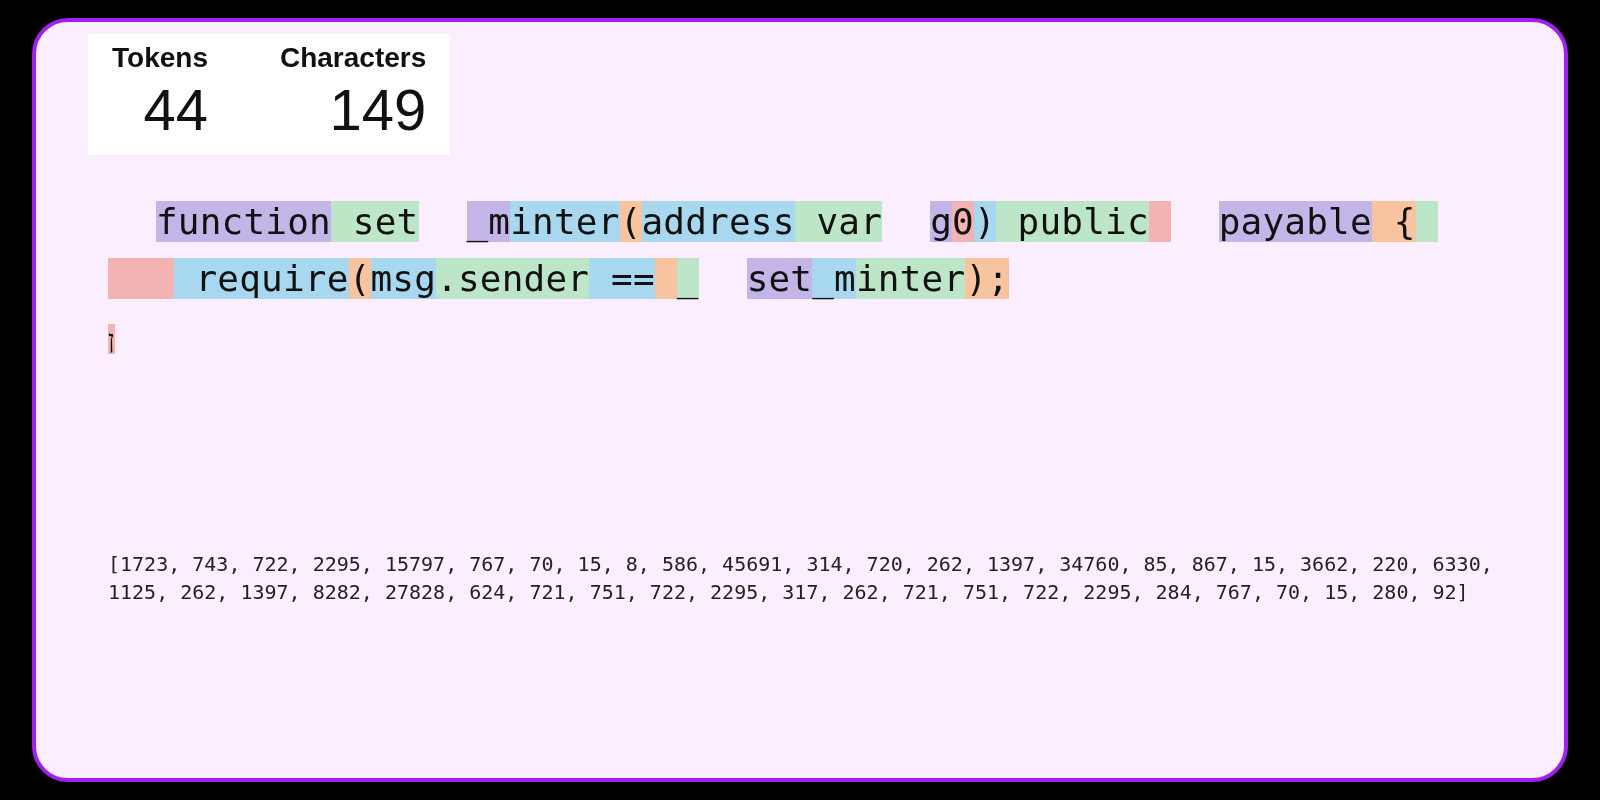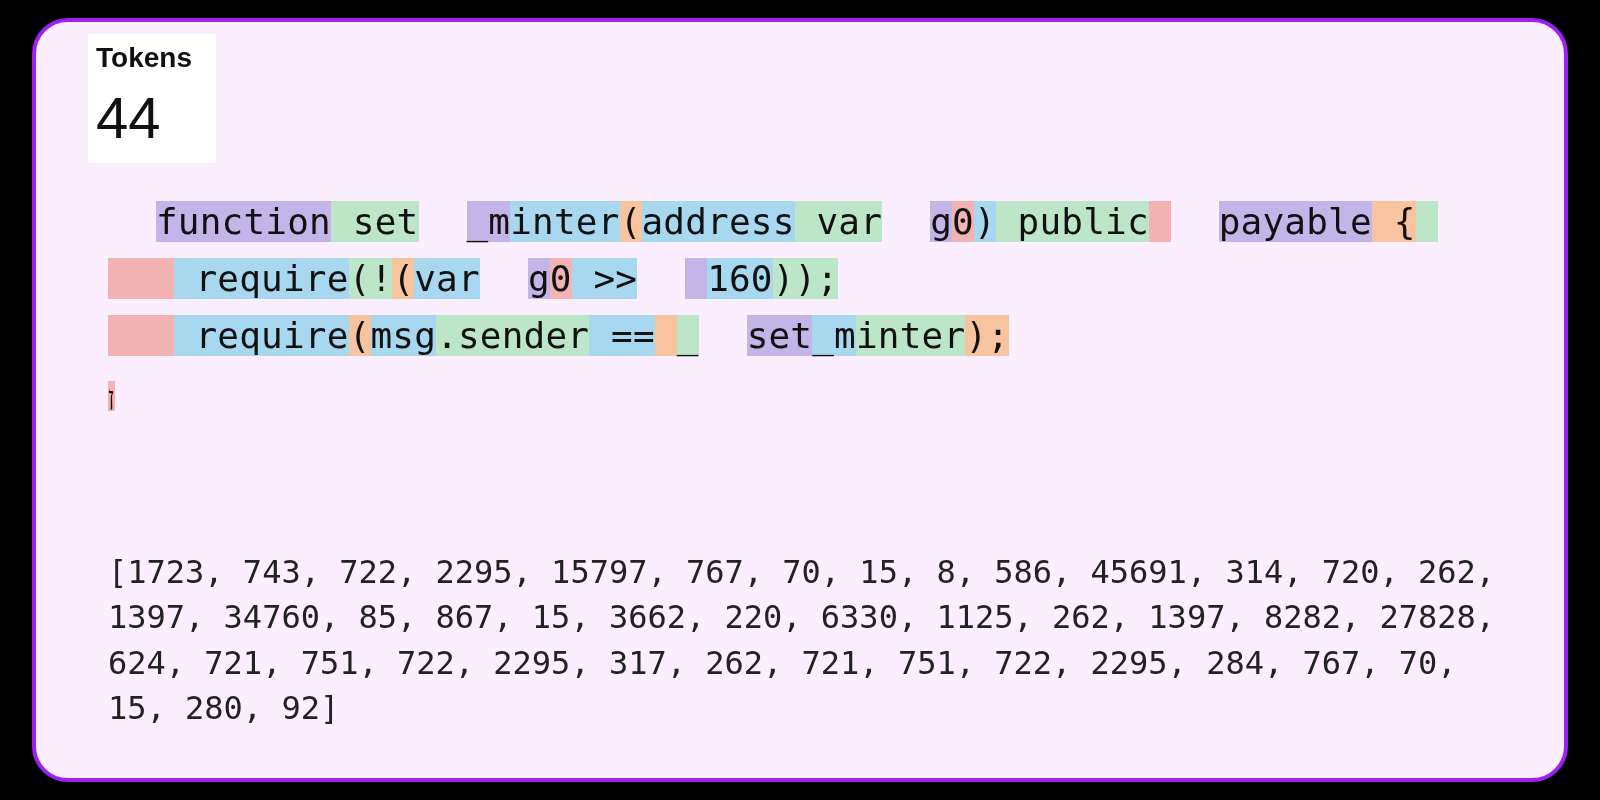--- a/index.html
+++ b/index.html
@@ -7,65 +7,68 @@
     position:absolute;left:32px;top:18px;right:32px;bottom:18px;
     background:#fbeeff;
     border:4px solid #a020f0;
     border-radius:36px;
     box-sizing:border-box;
     overflow:hidden;
   }
   .stats-box{
     position:absolute;left:52px;top:12px;
     background:#fff;
-    padding:8px 24px 14px 8px;
+    padding:8px 24px 14px 24px;
     display:flex;gap:72px;
     font-feature-settings:"tnum";
   }
   .stat-label{font-size:28px;font-weight:700;color:#111;letter-spacing:0;}
-  .stat-value{font-size:58px;font-weight:400;color:#111;line-height:1.05;margin-top:14px;}
+  .stat-value{font-size:58px;font-weight:400;color:#111;line-height:1.05;margin-top:6px;text-align:right;}
   .code-area{
     position:absolute;left:72px;right:60px;top:172px;
     font-family:"Menlo","Consolas","DejaVu Sans Mono",monospace;
     font-size:36px;
     line-height:1.58;
     letter-spacing:0.2px;
     color:#111;
   }
   .code-line{white-space:pre;}
   .tok{display:inline;}
   .c0{background:#c4b5e8;margin-left:48px;}  
   .c1{background:#bde5c8;}  
   .c2{background:#f8c4a0;}  
   .c3{background:#a7d8ef;}  
   .c4{background:#f4b3b3;}  
   .ids-area{
     position:absolute;left:72px;right:60px;top:528px;
     font-family:"Menlo","Consolas","DejaVu Sans Mono",monospace;
-    font-size:32px;
+    font-size:20px;
     line-height:1.42;
     color:#222;
     word-break:break-word;
   }
   .dangle{font-family:"Menlo",monospace;font-size:26px;}
 </style>
 </head>
 <body>
 
 <div class="card">
 
   <div class="stats-box">
     <div>
       <div class="stat-label">Tokens</div>
       <div class="stat-value">44</div>
     </div>
+    <div>
+      <div class="stat-label">Characters</div>
+      <div class="stat-value">149</div>
+    </div>
   </div>
 
   <div class="code-area" id="code-area">
       <div class="code-line"><span class="tok c0">function</span><span class="tok c1"> set</span><span class="tok c0">_m</span><span class="tok c3">inter</span><span class="tok c2">(</span><span class="tok c3">address</span><span class="tok c1"> var</span><span class="tok c0">g</span><span class="tok c4">0</span><span class="tok c3">)</span><span class="tok c1"> public</span><span class="tok c4"> </span><span class="tok c0">payable</span><span class="tok c2"> {</span><span class="tok c1"> </span></div>
-      <div class="code-line"><span class="tok c4">   </span><span class="tok c3"> require</span><span class="tok c1">(!</span><span class="tok c2">(</span><span class="tok c3">var</span><span class="tok c0">g</span><span class="tok c4">0</span><span class="tok c3"> &gt;&gt;</span><span class="tok c0"> </span><span class="tok c3">160</span><span class="tok c1">));</span></div>
       <div class="code-line"><span class="tok c4">   </span><span class="tok c3"> require</span><span class="tok c2">(</span><span class="tok c3">msg</span><span class="tok c1">.sender</span><span class="tok c3"> ==</span><span class="tok c2"> </span><span class="tok c1">_</span><span class="tok c0">set</span><span class="tok c3">_m</span><span class="tok c1">inter</span><span class="tok c2">);</span></div>
       <div class="code-line"><span class="tok c4 dangle">ן</span></div>
     </div>
 
   <div class="ids-area" id="ids-area">[1723, 743, 722, 2295, 15797, 767, 70, 15, 8, 586, 45691, 314, 720, 262, 1397, 34760, 85, 867, 15, 3662, 220, 6330, 1125, 262, 1397, 8282, 27828, 624, 721, 751, 722, 2295, 317, 262, 721, 751, 722, 2295, 284, 767, 70, 15, 280, 92]</div>
 
 </div>
 
 </body></html>

